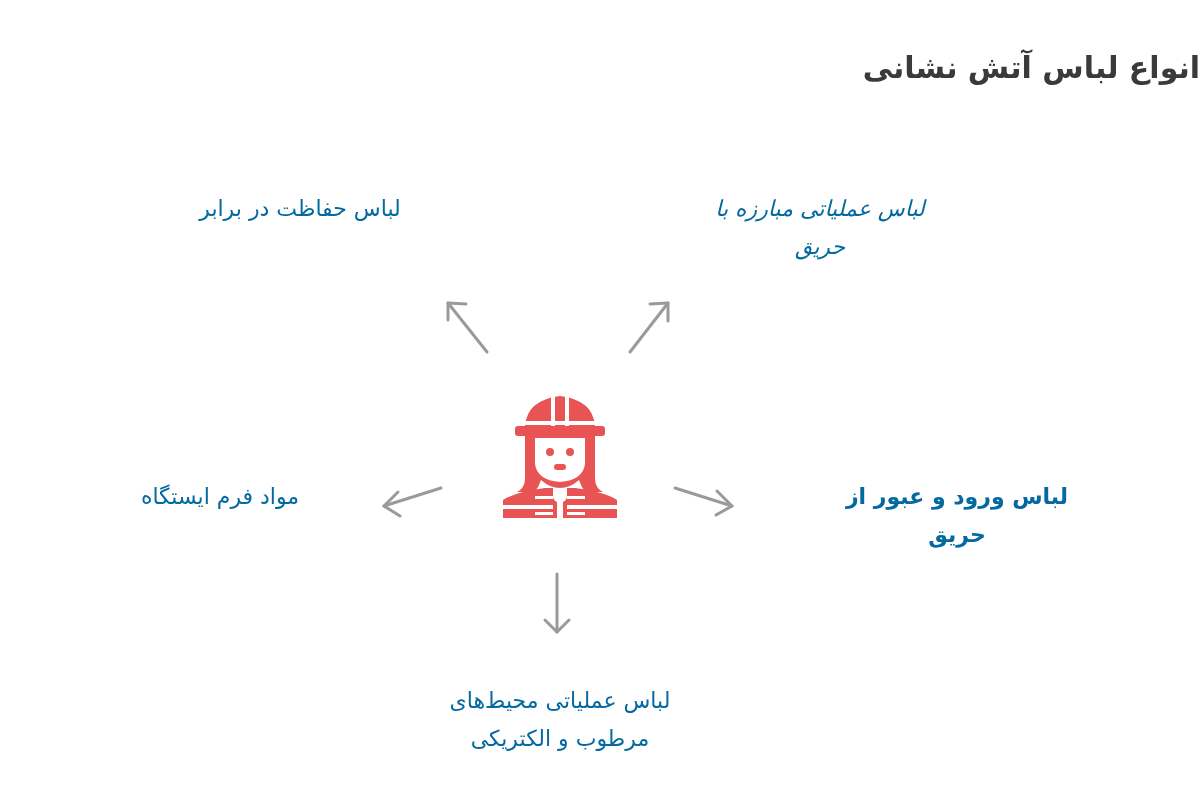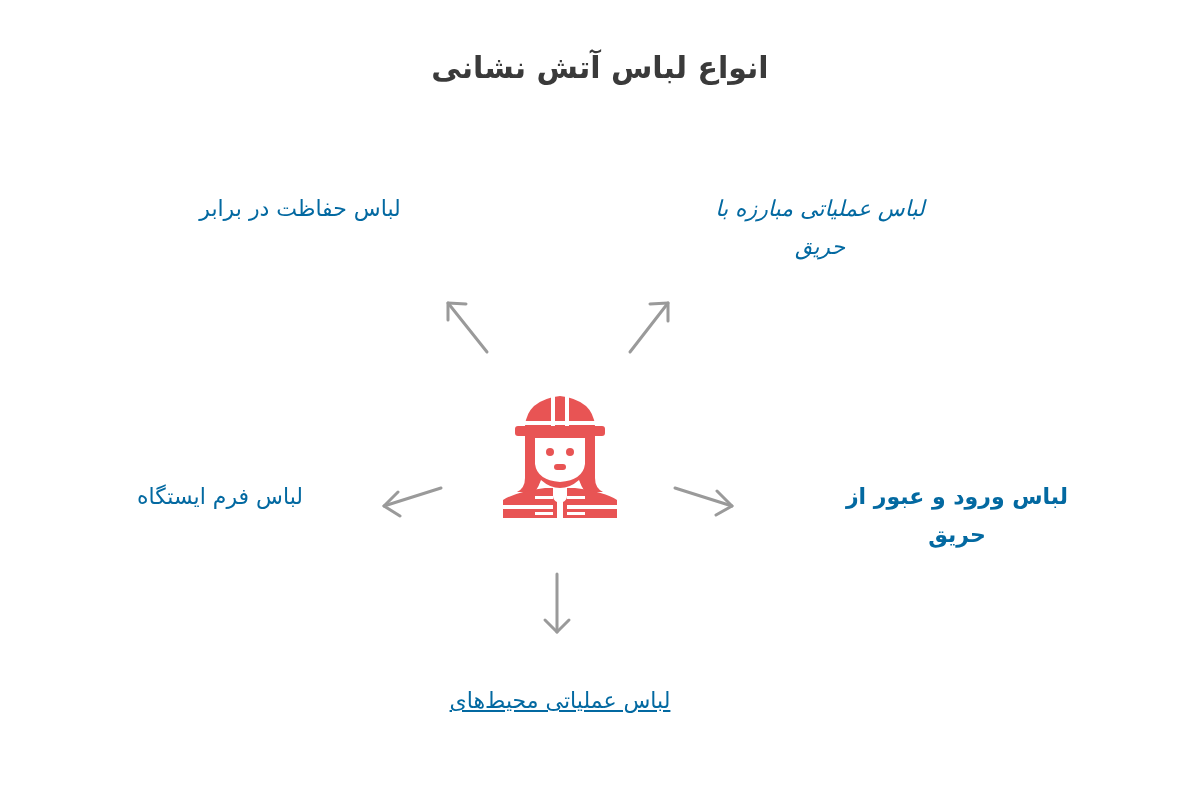--- a/index.html
+++ b/index.html
@@ -4,33 +4,33 @@
   <style>
     html, body { margin: 0; padding: 0; }
     body {
       width: 1200px; height: 800px; background: #ffffff;
       position: relative; overflow: hidden;
       font-family: "DejaVu Sans", "Liberation Sans", sans-serif;
       color: #444444;
     }
     .title {
       position: absolute; top: 50px; left: 0; width: 1200px;
-      text-align: center; direction: rtl;
+      text-align: right; direction: rtl;
       font-size: 30px; font-weight: bold; color: #3a3a3a;
     }
     .node {
       position: absolute; direction: rtl; text-align: center;
       font-size: 22px; line-height: 38px; color: #0369a1;
     }
     .node span { display: block; }
     #node-chemical { left: 150px; top: 190px; width: 300px; }
     #node-firefight { left: 660px; top: 190px; width: 320px; font-style: italic; }
     #node-station { left: 90px; top: 478px; width: 260px; }
     #node-entry { left: 807px; top: 478px; width: 300px; font-weight: bold; }
-    #node-electric { left: 390px; top: 682px; width: 340px; text-decoration: underline; }
+    #node-electric { left: 390px; top: 682px; width: 340px; }
     svg.arrows { position: absolute; left: 0; top: 0; }
     .icon-wrap { position: absolute; left: 495px; top: 388px; width: 130px; height: 130px; }
   </style>
 </head>
 <body>
 
 <div class="title">انواع لباس آتش نشانی</div>
 
 <svg class="arrows" width="1200" height="800">
   <g stroke="#9a9a9a" stroke-width="3" fill="none" stroke-linecap="round" stroke-linejoin="round">
@@ -96,23 +96,24 @@
 <div class="node" id="node-chemical">
   <span>لباس حفاظت در برابر</span>
 </div>
 
 <div class="node" id="node-firefight">
   <span>لباس عملیاتی مبارزه با</span>
   <span>حریق</span>
 </div>
 
 <div class="node" id="node-station">
-  <span>لباس فرم ایستگاه</span>
+  <span>مواد فرم ایستگاه</span>
 </div>
 
 <div class="node" id="node-entry">
   <span>لباس ورود و عبور از</span>
   <span>حریق</span>
 </div>
 
 <div class="node" id="node-electric">
   <span>لباس عملیاتی محیط‌های</span>
+  <span>مرطوب و الکتریکی</span>
 </div>
 
 </body></html>

